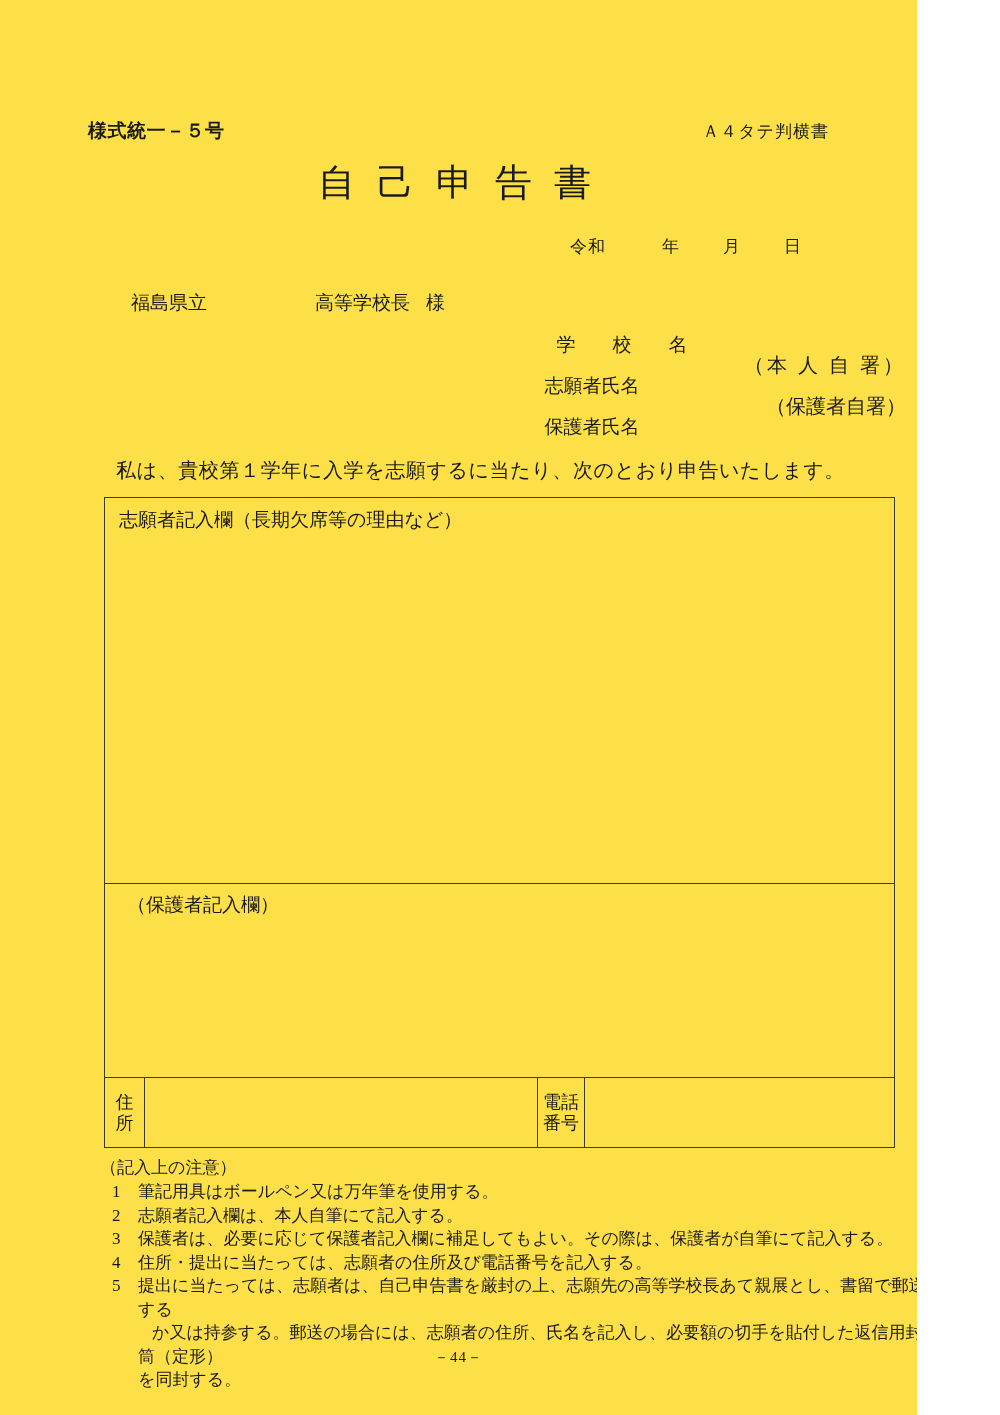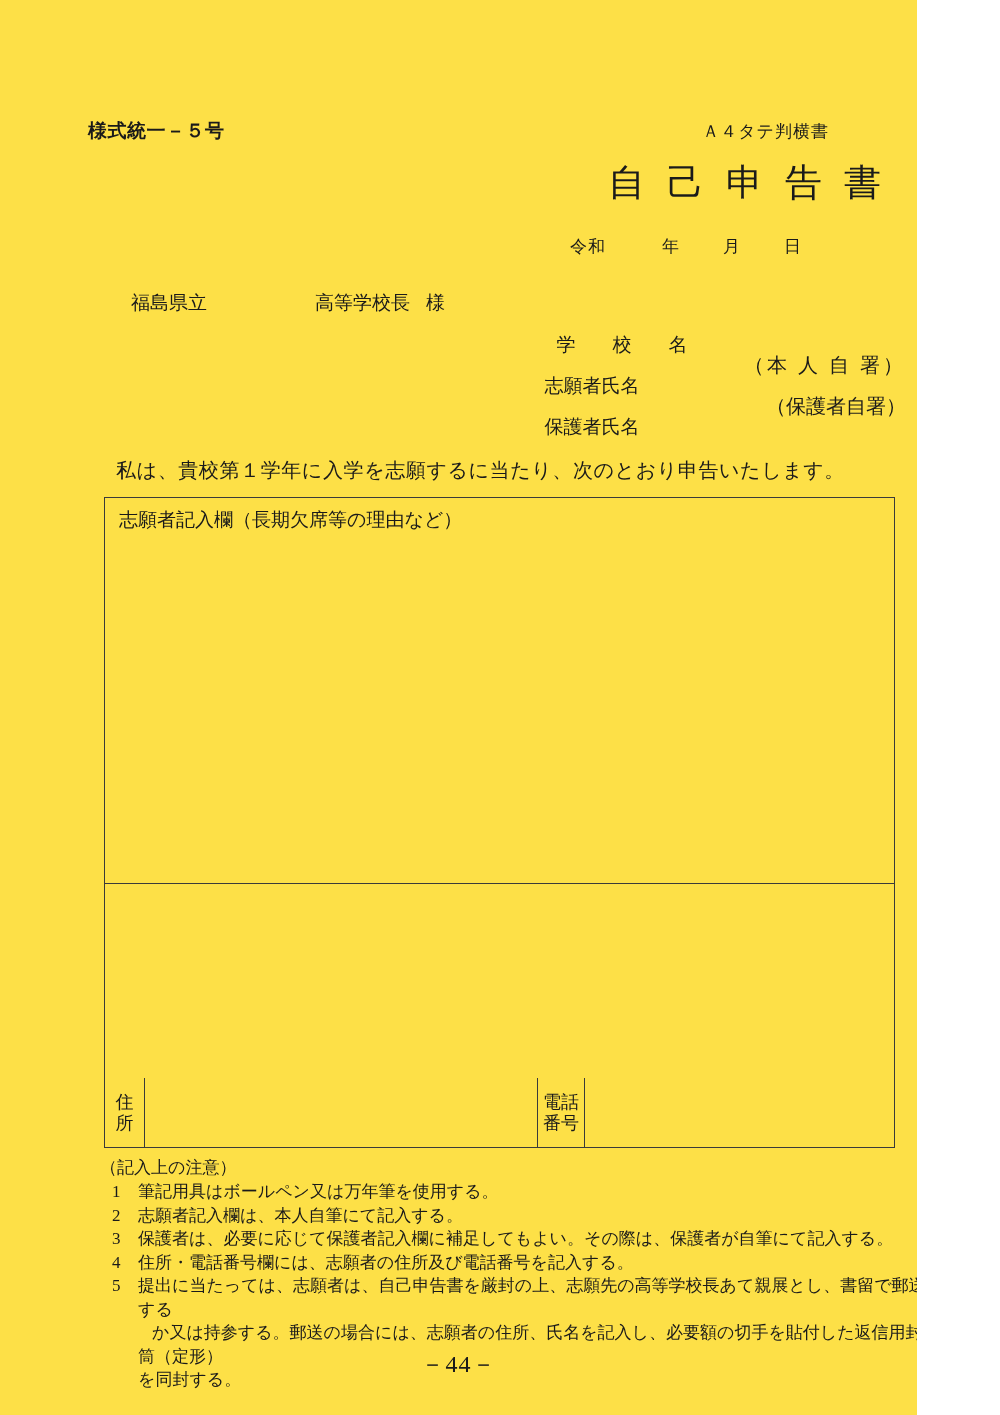--- a/index.html
+++ b/index.html
@@ -36,23 +36,23 @@
     top: 120px;
     font-size: 17px;
     letter-spacing: 1px;
     white-space: pre;
   }
 
   
   .doc-title {
     position: absolute;
     left: 0;
-    right: 14px;
+    right: 8px;
     top: 158px;
-    text-align: right;
+    text-align: center;
     font-size: 37px;
     letter-spacing: 22px;
     text-indent: 22px;
     white-space: pre;
   }
 
   
   .date-line {
     position: absolute;
     right: 116px;
@@ -221,21 +221,21 @@
     display: block;
     text-indent: 14px;
   }
 
   
   .page-number {
     position: absolute;
     left: 0; right: 0;
     top: 1348px;
     text-align: center;
-    font-size: 24px;
+    font-size: 15px;
     letter-spacing: 1px;
     white-space: pre;
   }
 </style>
 </head>
 <body>
 
 <div id="page">
 
   <div class="form-code">様式統一－５号</div>
@@ -268,20 +268,24 @@
 
   <div class="declaration">私は、貴校第１学年に入学を志願するに当たり、次のとおり申告いたします。</div>
 
   <div class="form-table">
 
     <div class="section-applicant">
       <div class="section-heading">志願者記入欄（長期欠席等の理由など）</div>
       <div class="write-area"></div>
     </div>
 
+    <div class="section-guardian">
+      <div class="section-heading">（保護者記入欄）</div>
+      <div class="write-area"></div>
+    </div>
 
     <div class="section-contact">
       <div class="cell cell-label">
         <span class="vlabel">住
 所</span>
       </div>
       <div class="cell cell-value-address"></div>
       <div class="cell cell-label-phone">
         <span class="vlabel">電話
 番号</span>
@@ -301,21 +305,21 @@
     <div class="note-item">
       <span class="note-num">2</span>
       <span class="note-text">志願者記入欄は、本人自筆にて記入する。</span>
     </div>
     <div class="note-item">
       <span class="note-num">3</span>
       <span class="note-text">保護者は、必要に応じて保護者記入欄に補足してもよい。その際は、保護者が自筆にて記入する。</span>
     </div>
     <div class="note-item">
       <span class="note-num">4</span>
-      <span class="note-text">住所・電話番号欄には、志願者の住所及び電話番号を記入する。</span>
+      <span class="note-text">住所・提出に当たっては、志願者の住所及び電話番号を記入する。</span>
     </div>
     <div class="note-item">
       <span class="note-num">5</span>
       <span class="note-text"><span>提出に当たっては、志願者は、自己申告書を厳封の上、志願先の高等学校長あて親展とし、書留で郵送する</span><span class="cont">か又は持参する。郵送の場合には、志願者の住所、氏名を記入し、必要額の切手を貼付した返信用封筒（定形）
 を同封する。</span></span>
     </div>
   </div>
 
   <div class="page-number">－44－</div>
 

